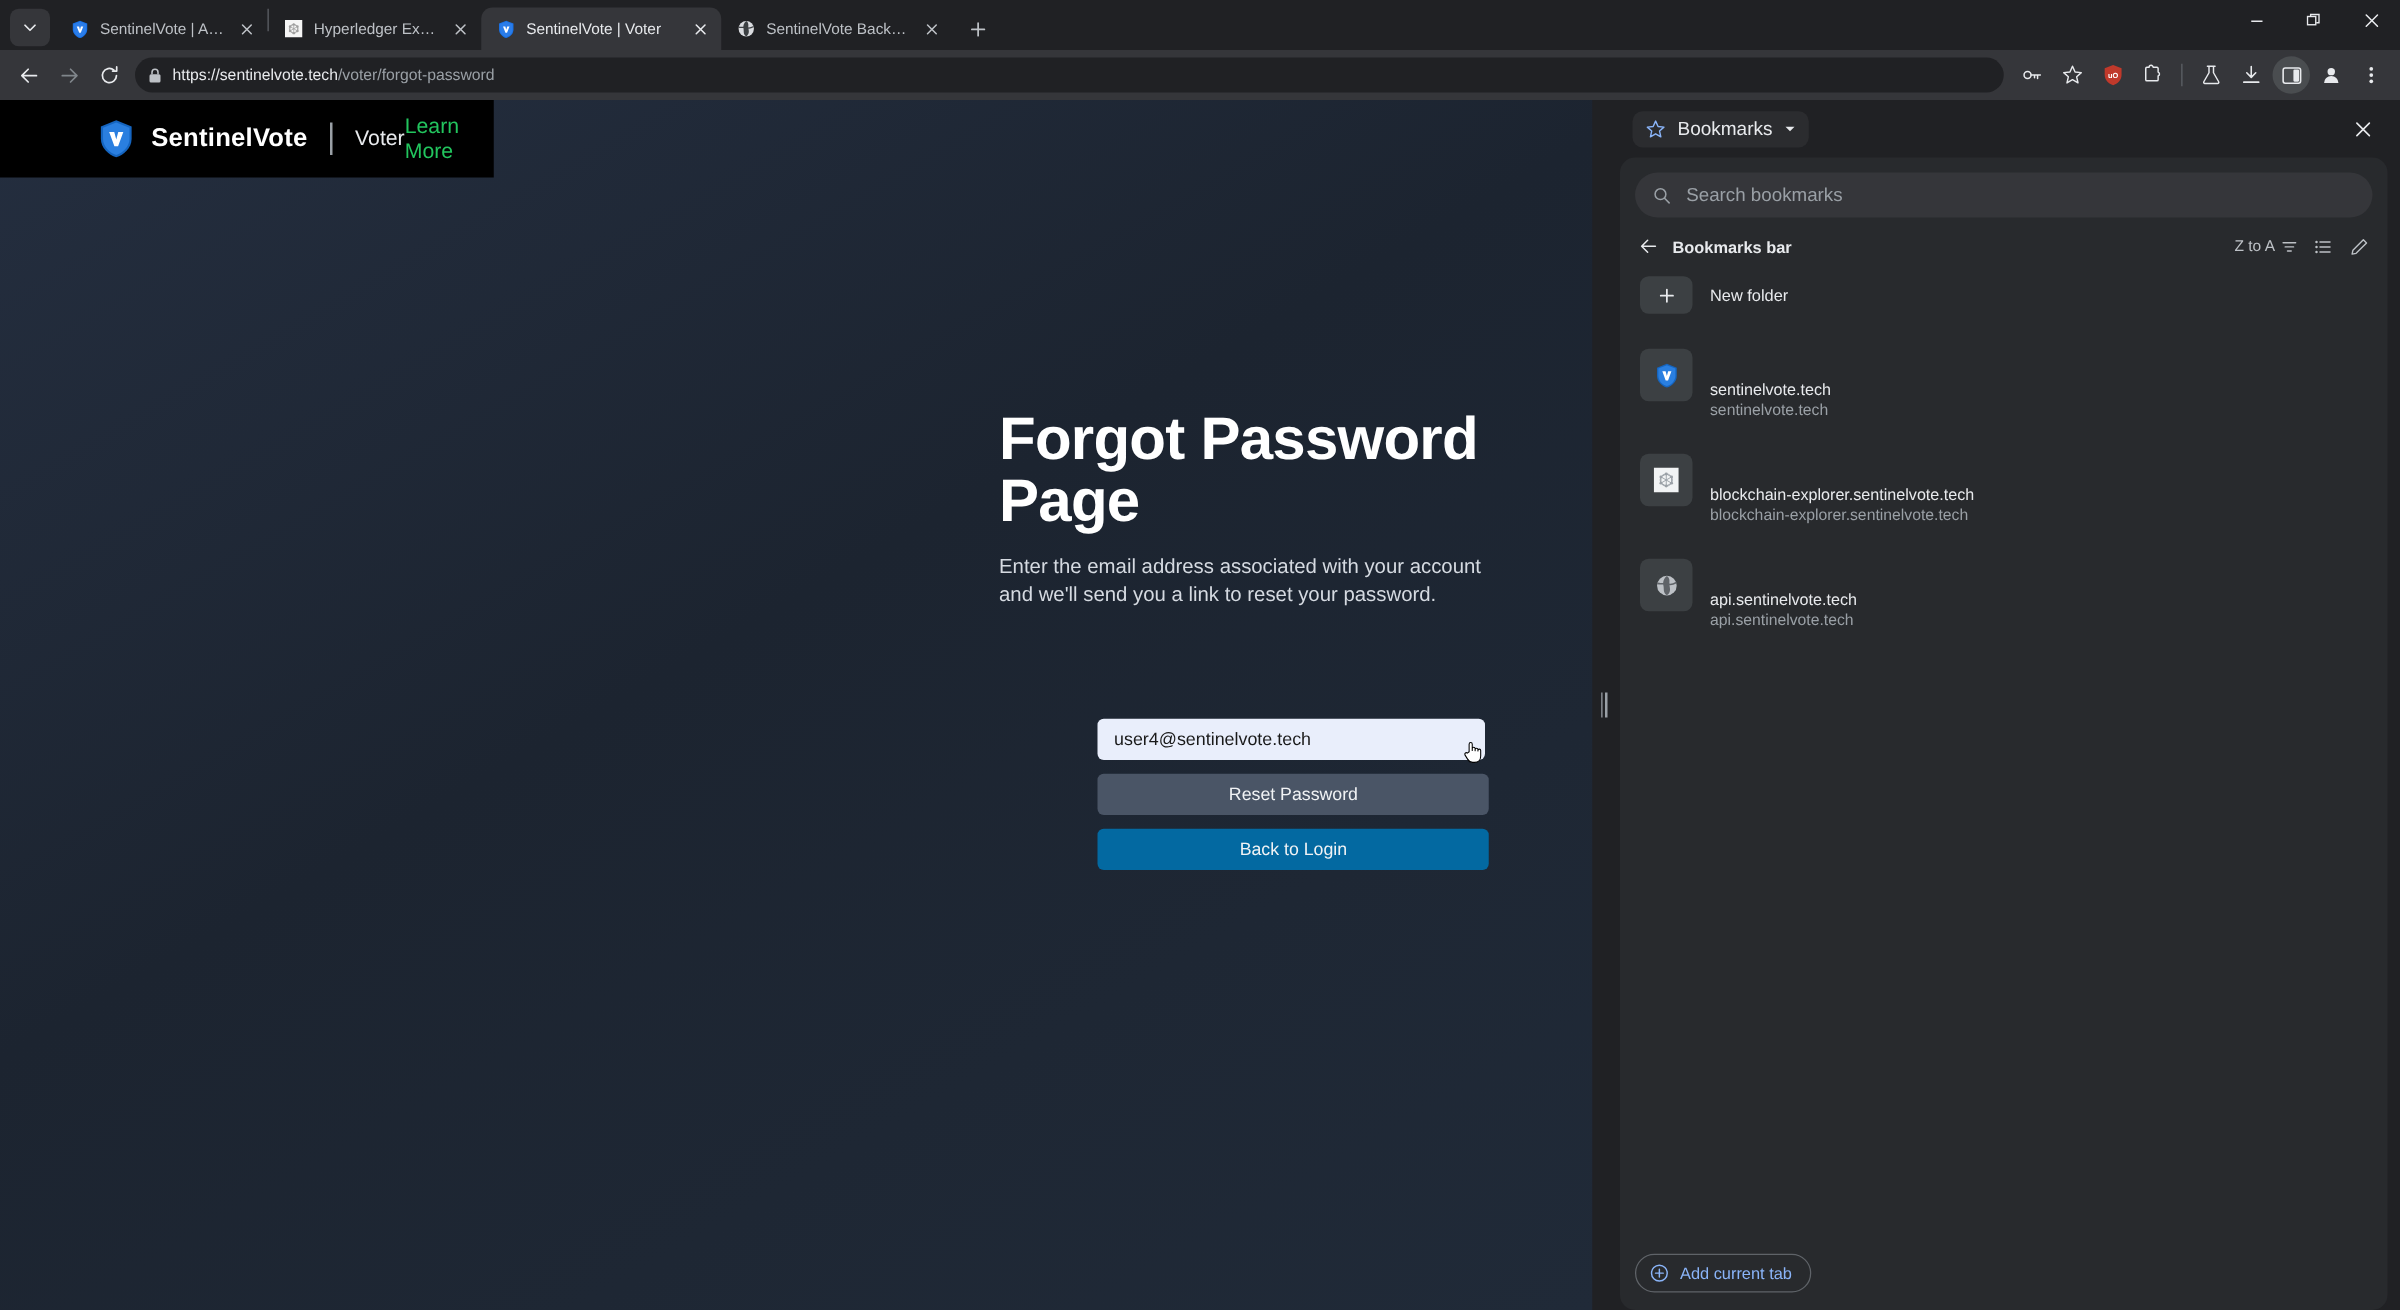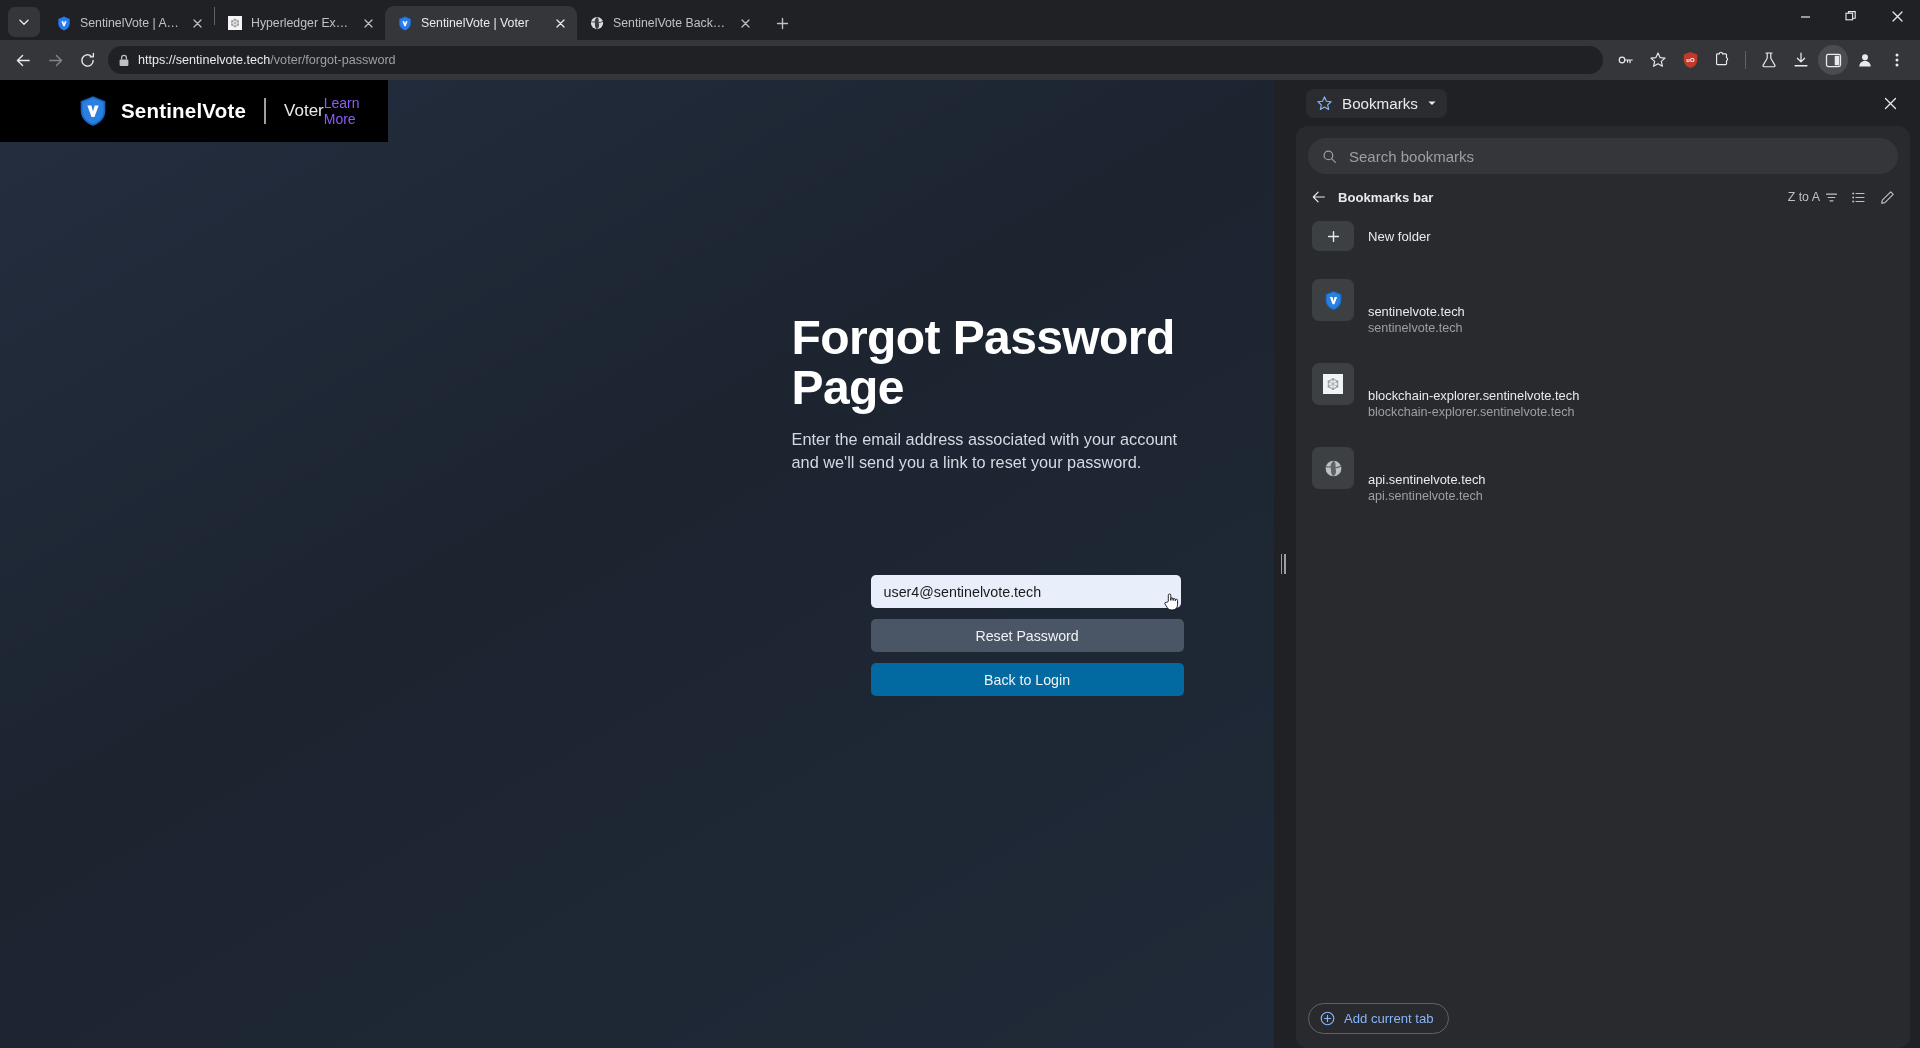--- a/index.html
+++ b/index.html
@@ -83,24 +83,24 @@
     background: linear-gradient(150deg, #242e3f 0%, #1c2430 45%, #202a38 100%);
   }
   .site-header {
     height: 62px; background: #000; display: flex; align-items: center;
     padding: 0 28px 0 78px; position: relative; z-index: 3; flex: 0 0 62px;
   }
   .brand { display: flex; align-items: center; gap: 13px; }
   .brand-name { font-size: 20.5px; font-weight: bold; color: #fff; letter-spacing: .2px; }
   .brand-div { width: 2px; height: 26px; background: #9aa0a6; margin: 0 5px; }
   .brand-sub { font-size: 17px; color: #e8eaed; }
-  .learn-more { margin-left: auto; font-size: 14px; color: #8b5cf6; cursor: default; }
+  .learn-more { margin-left: auto; font-size: 17px; color: #22c55e; cursor: default; }
 
   .page-body { flex: 1 1 auto; position: relative; z-index: 2; }
-  .hero { position: absolute; left: 404px; top: 233px; }
+  .hero { position: absolute; left: 404px; top: 247px; }
   .hero h1 {
     font-size: 48px; font-weight: bold; color: #fff; letter-spacing: -.6px; line-height: 1.05;
   }
   .hero p { font-size: 16.3px; color: #d5dae1; line-height: 1.44; margin-top: 14px; }
 
   .form { position: absolute; left: 483px; top: 495px; width: 313px; }
   .email-input {
     width: 310px; height: 33px; border-radius: 5px; border: none;
     background: #e9eefb; color: #1a1a1a; font-size: 14.3px;
     padding: 0 13px; font-family: "Liberation Sans", sans-serif; outline: none;

